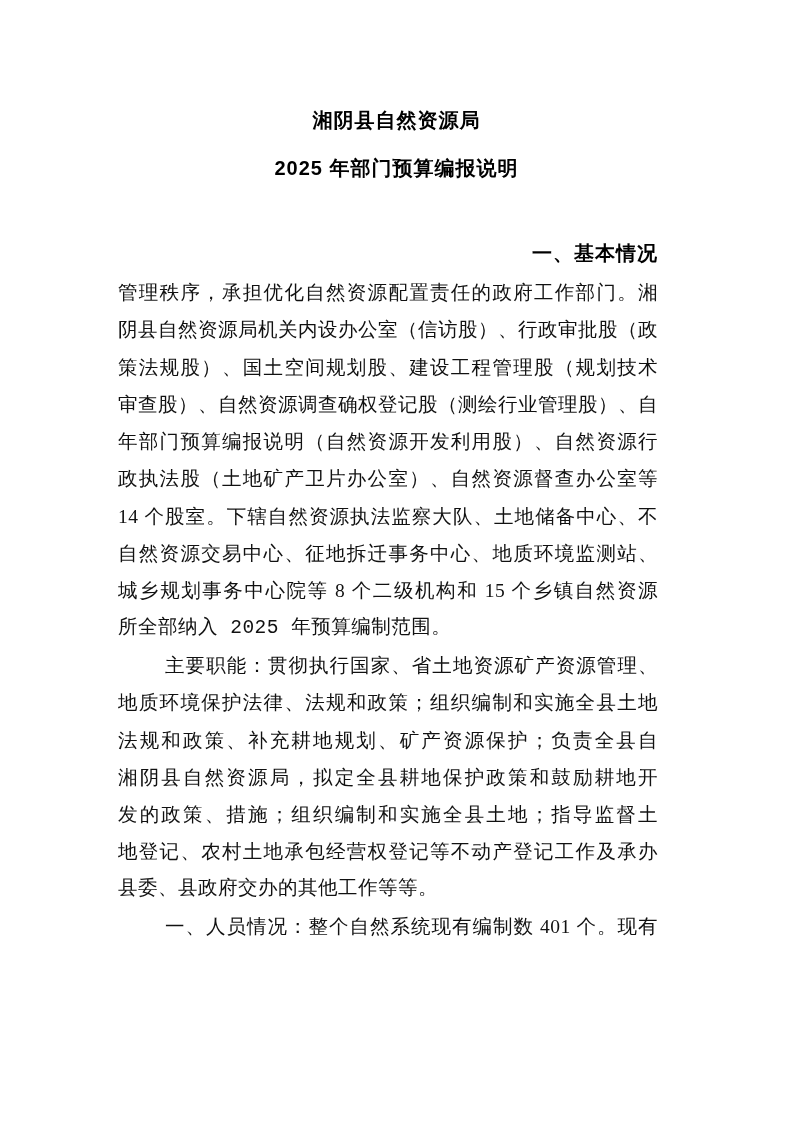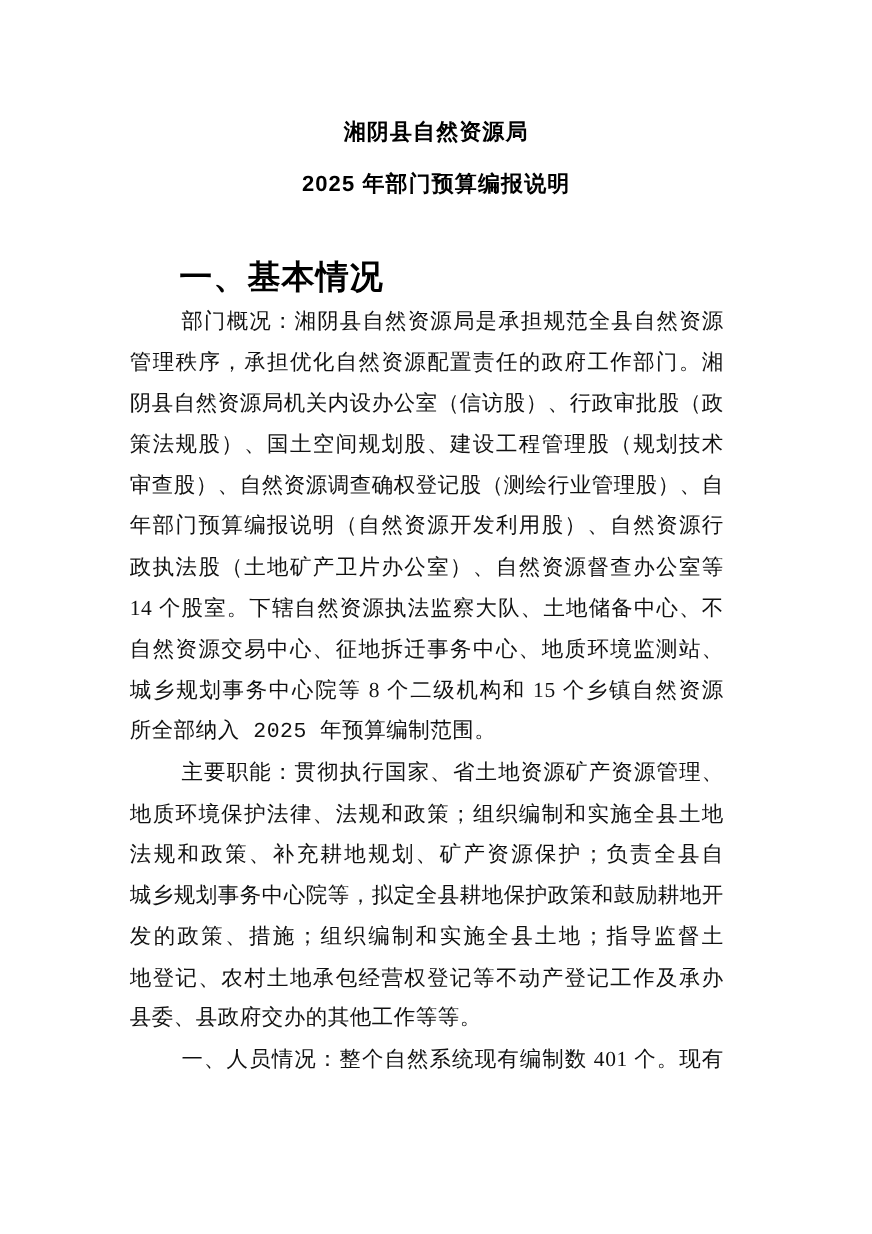--- a/index.html
+++ b/index.html
@@ -31,24 +31,25 @@
   }
   .section-heading {
     position: absolute;
     top: 234px;
     left: 118px;
     width: 540px;
     padding-left: 45px;
     box-sizing: border-box;
     font-family: "Liberation Sans", "DejaVu Sans", sans-serif;
     font-weight: bold;
-    font-size: 30px;
+    font-size: 20px;
     line-height: 38px;
     color: #000000;
     letter-spacing: 1px;
+    text-align: right;
   }
   .document-body {
     position: absolute;
     top: 274px;
     left: 118px;
     width: 540px;
     font-size: 19.5px;
     line-height: 37.3px;
     letter-spacing: 0.5px;
     color: #111111;
@@ -78,37 +79,36 @@
 <div class="page">
   <div class="title-block">
     <div>湘阴县自然资源局</div>
     <div>2025 年部门预算编报说明</div>
   </div>
 
   <div class="section-heading">一、基本情况</div>
 
   <div class="document-body">
       <div class="paragraph">
-        <div class="line first">部门概况：湘阴县自然资源局是承担规范全县自然资源</div>
         <div class="line">管理秩序，承担优化自然资源配置责任的政府工作部门。湘</div>
         <div class="line">阴县自然资源局机关内设办公室（信访股）、行政审批股（政</div>
         <div class="line">策法规股）、国土空间规划股、建设工程管理股（规划技术</div>
         <div class="line">审查股）、自然资源调查确权登记股（测绘行业管理股）、自</div>
         <div class="line">年部门预算编报说明（自然资源开发利用股）、自然资源行</div>
         <div class="line">政执法股（土地矿产卫片办公室）、自然资源督查办公室等</div>
         <div class="line">14 个股室。下辖自然资源执法监察大队、土地储备中心、不</div>
         <div class="line">自然资源交易中心、征地拆迁事务中心、地质环境监测站、</div>
         <div class="line">城乡规划事务中心院等 8 个二级机构和 15 个乡镇自然资源</div>
         <div class="line last">所全部纳入 2025 年预算编制范围。</div>
       </div>
       <div class="paragraph">
         <div class="line first">主要职能：贯彻执行国家、省土地资源矿产资源管理、</div>
         <div class="line">地质环境保护法律、法规和政策；组织编制和实施全县土地</div>
         <div class="line">法规和政策、补充耕地规划、矿产资源保护；负责全县自</div>
-        <div class="line">城乡规划事务中心院等，拟定全县耕地保护政策和鼓励耕地开</div>
+        <div class="line">湘阴县自然资源局，拟定全县耕地保护政策和鼓励耕地开</div>
         <div class="line">发的政策、措施；组织编制和实施全县土地；指导监督土</div>
         <div class="line">地登记、农村土地承包经营权登记等不动产登记工作及承办</div>
         <div class="line last">县委、县政府交办的其他工作等等。</div>
       </div>
       <div class="paragraph">
         <div class="line first">一、人员情况：整个自然系统现有编制数 401 个。现有</div>
       </div>
     </div>
 </div>
 

